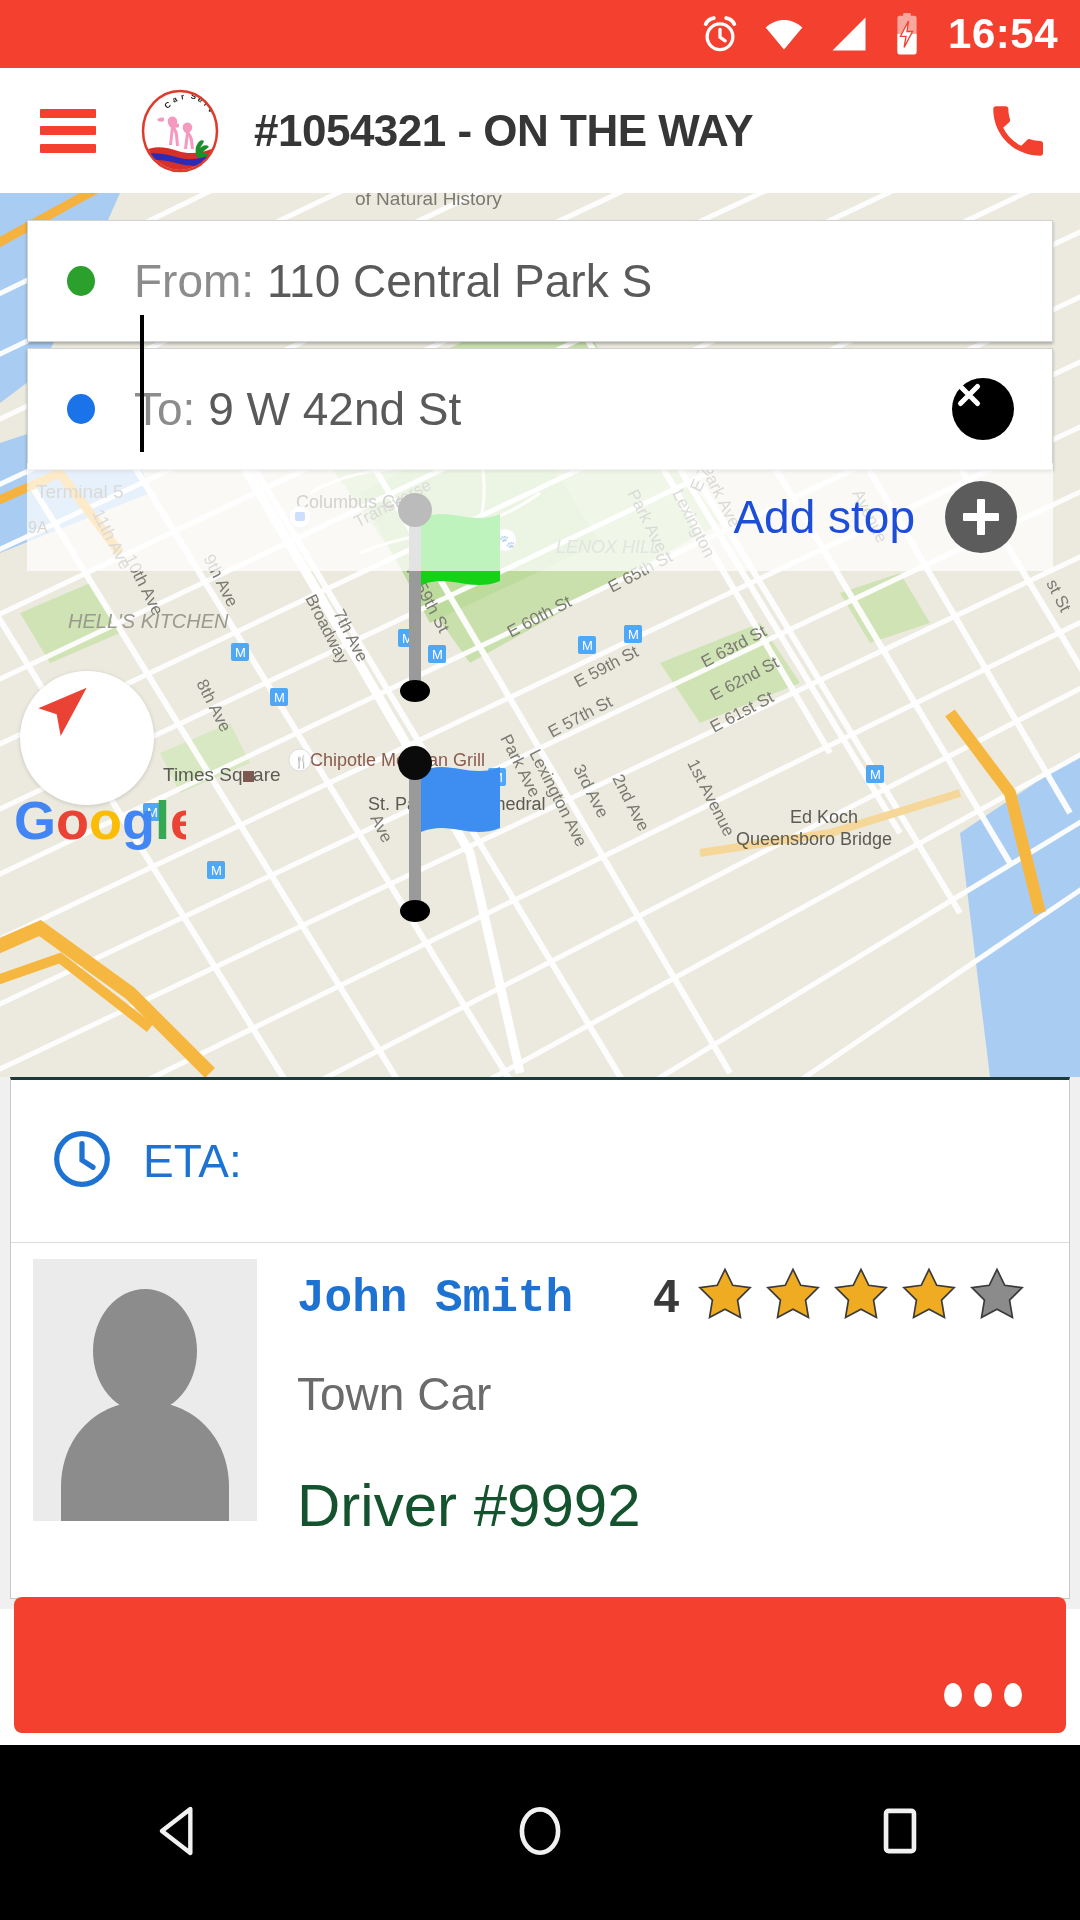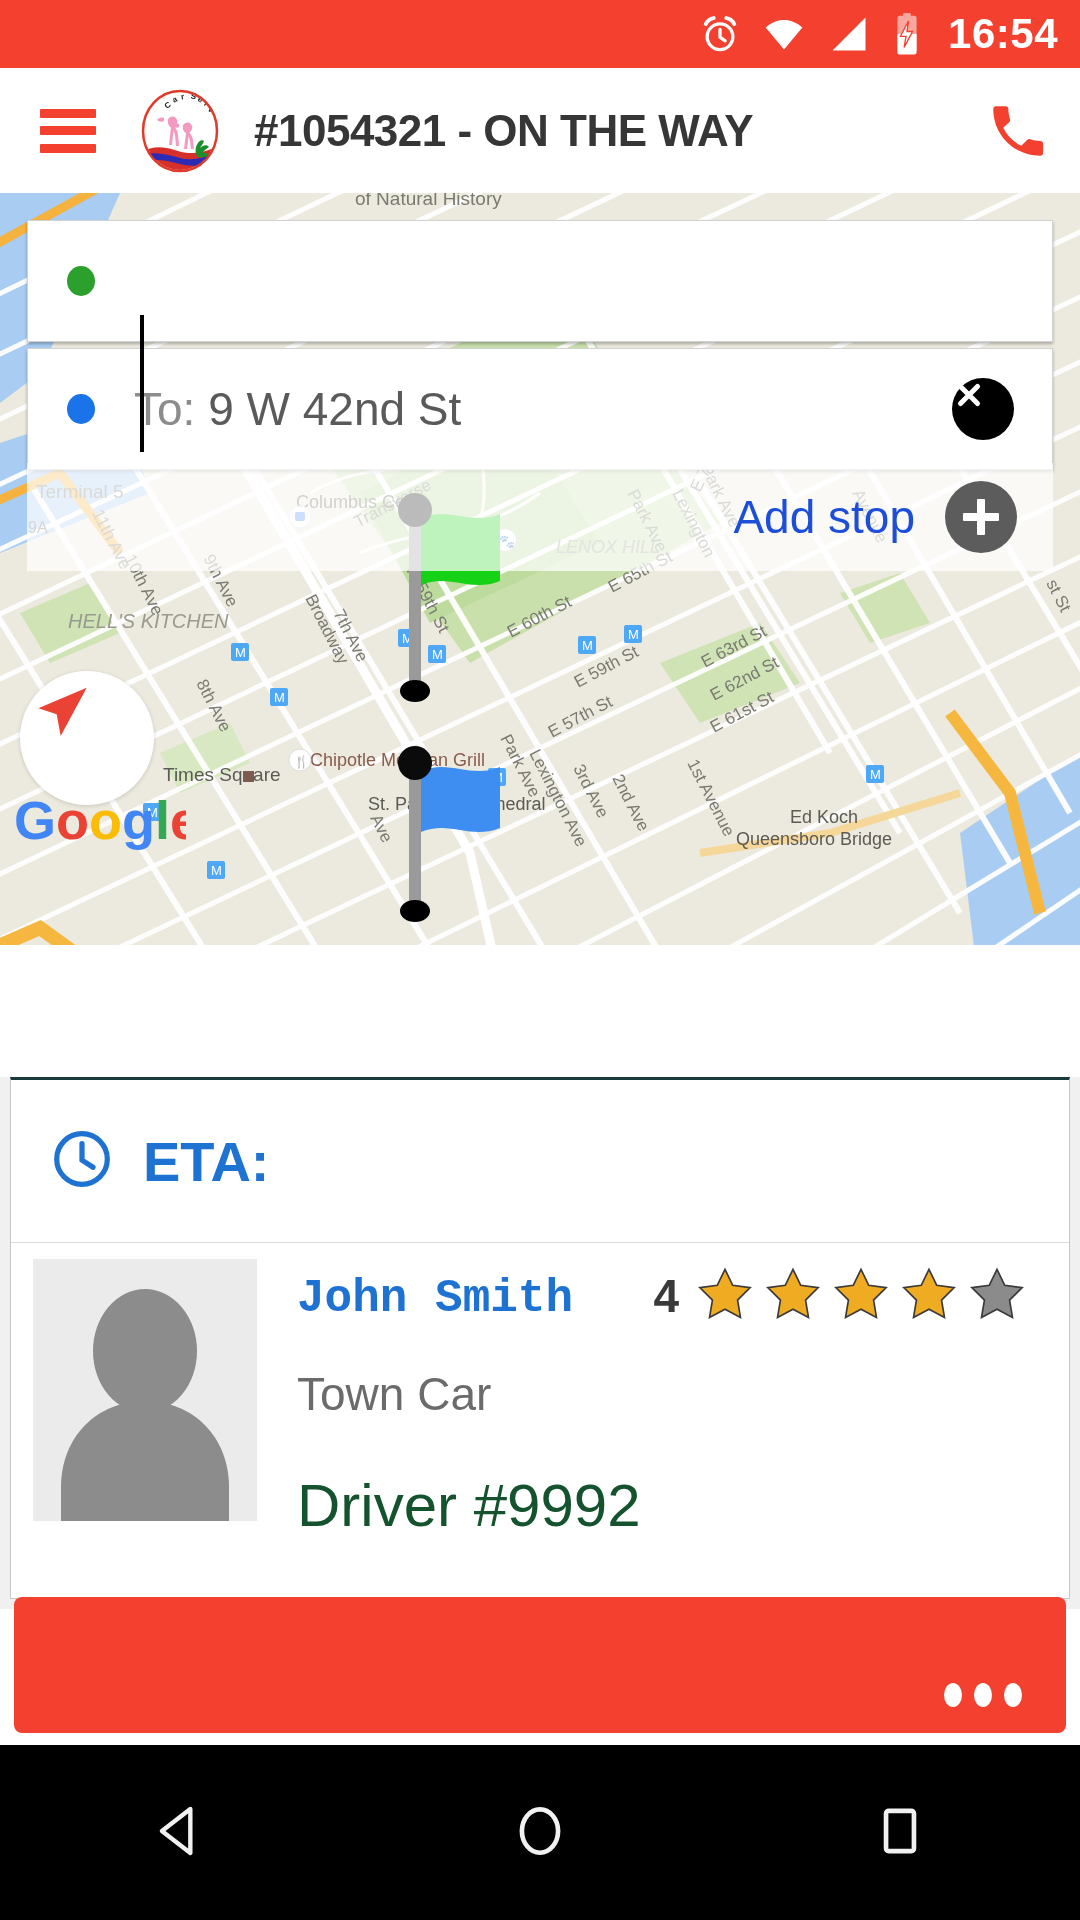--- a/index.html
+++ b/index.html
@@ -43,21 +43,21 @@
   .title {
     margin-left: 32px; flex: 1 1 auto;
     font-size: 44px; font-weight: 700; color: #363636;
     white-space: nowrap; letter-spacing: -0.5px;
   }
   .callbtn { width: 72px; height: 72px; flex: 0 0 auto; display:flex; align-items:center; justify-content:center;}
 
   
   .map {
     position: absolute; top: 193px; left: 0;
-    width: 1080px; height: 752px;
+    width: 1080px; height: 884px;
     overflow: hidden;
     background: #e8e6dd;
     text-align: center;
   }
   .map svg { position:absolute; top:0; left:0; }
 
   
   .addr-wrap {
     position: absolute; top: 27px; left: 27px;
     width: 1026px;
@@ -124,21 +124,21 @@
     background: #f0f0f0; padding: 0 10px;
   }
   .panel-inner {
     background: #ffffff; border: 1px solid #c8c8c8; border-top: 3px solid #1b3a3a;
     height: 522px;
   }
   .eta-row {
     height: 163px; display:flex; align-items:center; padding-left: 38px;
     border-bottom: 1px solid #dcdcdc; gap: 28px;
   }
-  .eta-label { font-size: 56px; font-weight: 700; color: #1e73d2; }
+  .eta-label { font-size: 46px; font-weight: 400; color: #1e73d2; }
   .eta-value { font-size: 46px; font-weight: 700; color: #5a5a5a; margin-left: 22px; }
 
   .driver-row { display:flex; padding: 16px 0 0 22px; position: relative; height: 355px;}
   .avatar {
     width: 224px; height: 262px; background: #ebebeb; flex: 0 0 auto;
     overflow: hidden; position: relative;
   }
   .driver-info { flex: 1 1 auto; padding-left: 40px; padding-top: 14px; position: relative; }
   .driver-name { font-size: 46px; font-weight: 700; color: #1e73d2; font-family: Liberation Mono, monospace; }
   .driver-car { font-size: 46px; color: #6b6b6b; margin-top: 42px; }
@@ -406,20 +406,24 @@
       </g>
     </svg>
 
     <div class="addr-wrap">
       <div class="connector"></div>
 
       <div class="addr-card from">
         <div class="dot-col">
           <span class="dot green"></span>
         </div>
+        <div class="addr-text">
+          <span class="lbl">From:</span>
+          <span class="val">110 Central Park S</span>
+        </div>
       </div>
 
       <div class="addr-card to">
         <div class="dot-col">
           <span class="dot blue"></span>
         </div>
         <div class="addr-text">
           <span class="lbl">To:</span>
           <span class="val">9 W 42nd St</span>
         </div>

